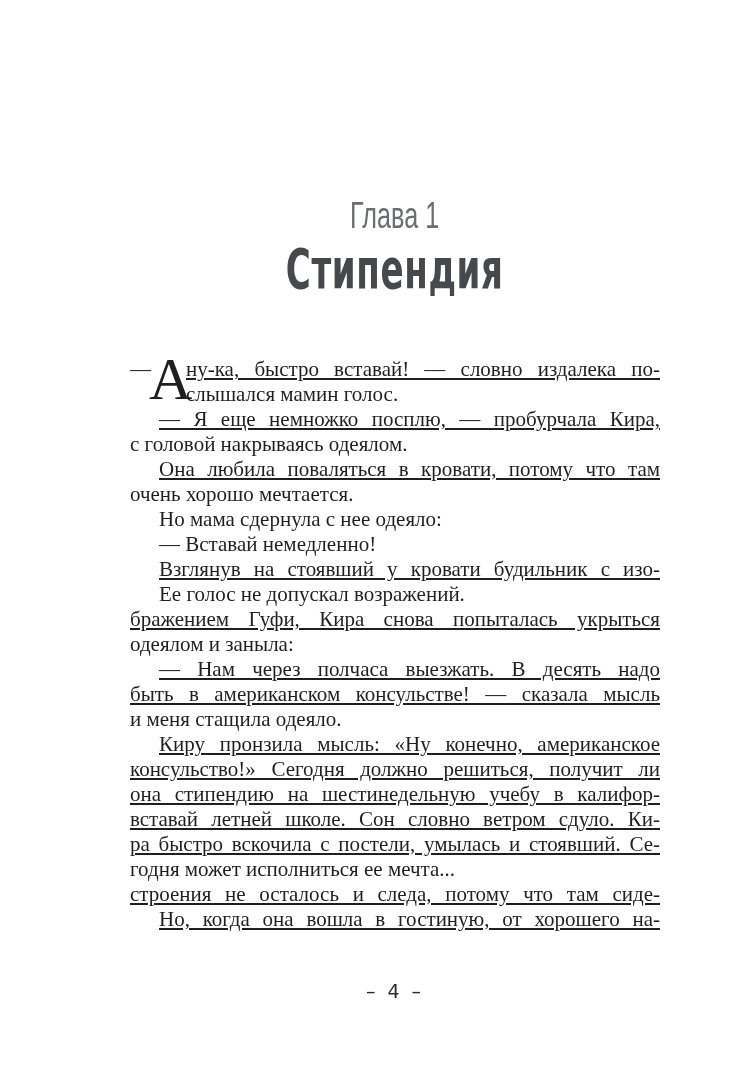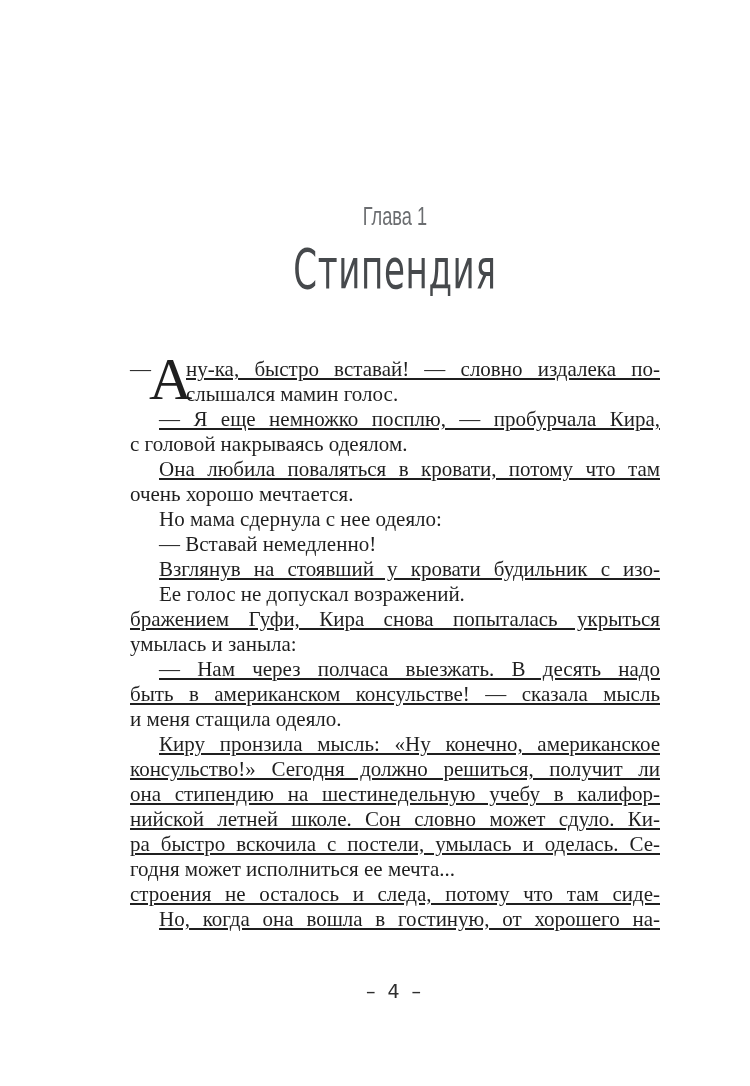--- a/index.html
+++ b/index.html
@@ -12,30 +12,30 @@
   .page {
     position: relative;
     width: 750px; height: 1086px;
     background: var(--bg, #fff);
   }
   
   .chapter-label {
     position: absolute; top: 196px; left: 130px; width: 530px;
     text-align: center;
     font-family: "Liberation Sans", sans-serif;
-    font-size: 26px; line-height: 40px;
+    font-size: 36px; line-height: 40px;
     color: var(--label, #6b6d70);
     white-space: nowrap;
   }
   .chapter-label .squeeze { display: inline-block; transform: scaleX(0.70); transform-origin: 50% 50%; }
   .chapter-title {
     position: absolute; top: 240px; left: 130px; width: 530px;
     text-align: center;
     font-family: "DejaVu Sans", sans-serif;
-    font-weight: normal;
+    font-weight: bold;
     font-size: 55px; line-height: 58px;
     color: var(--title, #46494c);
     white-space: nowrap;
   }
   .chapter-title .squeeze { display: inline-block; transform: scaleX(0.62); transform-origin: 50% 50%; letter-spacing: 1px; }
   
   .body-text {
     position: absolute; left: 130px; top: 357px; width: 530px;
     font-size: 21px; line-height: 25px;
     color: var(--text, #1f1f1f);
@@ -89,29 +89,29 @@
       <div class="line">слышался мамин голос.</div>
       <div class="line ind j">— Я еще немножко посплю, — пробурчала Кира,</div>
       <div class="line">с головой накрываясь одеялом.</div>
       <div class="line ind j">Она любила поваляться в кровати, потому что там</div>
       <div class="line">очень хорошо мечтается.</div>
       <div class="line ind">Но мама сдернула с нее одеяло:</div>
       <div class="line ind">— Вставай немедленно!</div>
       <div class="line ind j">Взглянув на стоявший у кровати будильник с изо-</div>
       <div class="line ind">Ее голос не допускал возражений.</div>
       <div class="line j">бражением Гуфи, Кира снова попыталась укрыться</div>
-      <div class="line">умылась и заныла:</div>
+      <div class="line">одеялом и заныла:</div>
       <div class="line ind j">— Нам через полчаса выезжать. В десять надо</div>
       <div class="line j">быть в американском консульстве! — сказала мысль</div>
       <div class="line">и меня стащила одеяло.</div>
       <div class="line ind j">Киру пронзила мысль: «Ну конечно, американское</div>
       <div class="line j">консульство!» Сегодня должно решиться, получит ли</div>
       <div class="line j">она стипендию на шестинедельную учебу в калифор-</div>
-      <div class="line j">нийской летней школе. Сон словно может сдуло. Ки-</div>
-      <div class="line j">ра быстро вскочила с постели, умылась и оделась. Се-</div>
+      <div class="line j">вставай летней школе. Сон словно ветром сдуло. Ки-</div>
+      <div class="line j">ра быстро вскочила с постели, умылась и стоявший. Се-</div>
       <div class="line">годня может исполниться ее мечта...</div>
       <div class="line j">строения не осталось и следа, потому что там сиде-</div>
       <div class="line ind j">Но, когда она вошла в гостиную, от хорошего на-</div>
     </div>
 
   <div class="footer">– 4 –</div>
 
 </div>
 
 </body></html>

